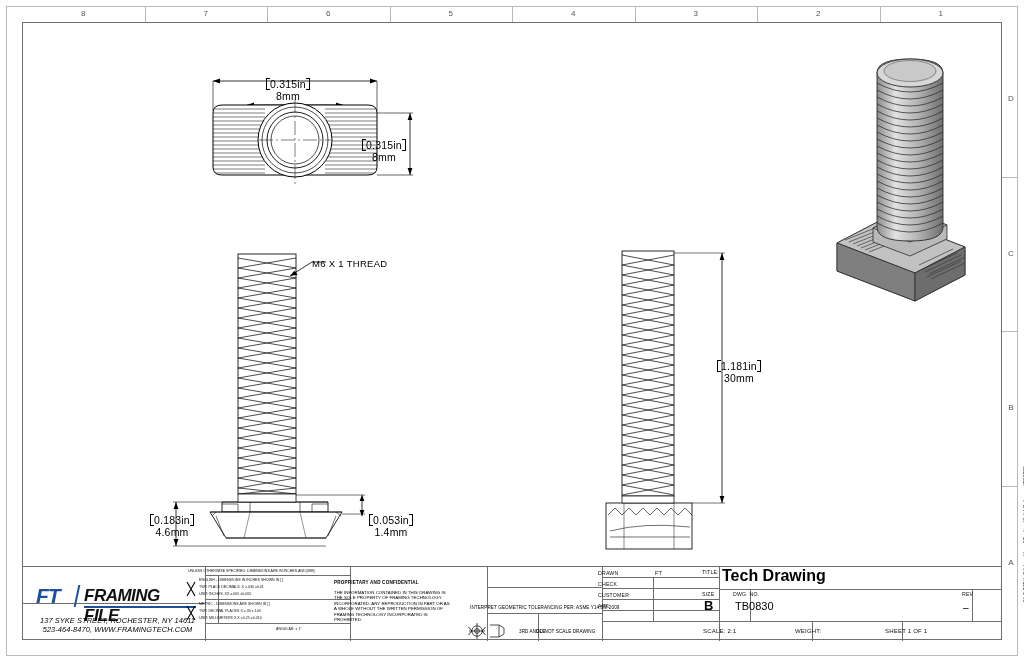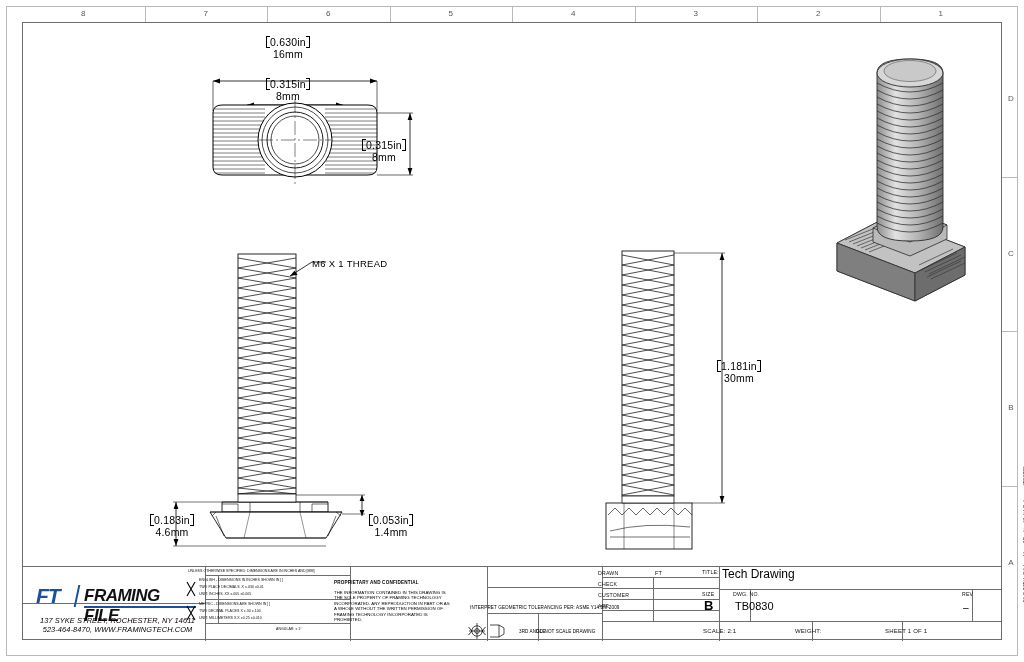--- a/index.html
+++ b/index.html
@@ -176,24 +176,20 @@
       <line x1="54" y1="85" x2="126" y2="85" stroke="#000" stroke-width="0.5" stroke-dasharray="14,3,2,3"></line>
 
       <line x1="205" y1="58" x2="205" y2="120" stroke="#000" stroke-width="0.8"></line>
       <path d="M205,58 l-2.4,7 h4.8 Z" fill="#000"></path>
       <path d="M205,120 l-2.4,-7 h4.8 Z" fill="#000"></path>
       <line x1="172" y1="58" x2="208" y2="58" stroke="#000" stroke-width="0.6"></line>
       <line x1="172" y1="120" x2="208" y2="120" stroke="#000" stroke-width="0.6"></line>
     </svg>
   </div>
 
-  <div class="dim" style="left:198px;top:36px;width:180px;">
-    <span class="br">0.630in</span>
-    <span class="mm">16mm</span>
-  </div>
 
   <div class="dim" style="left:222px;top:78px;width:132px;">
     <span class="br">0.315in</span>
     <span class="mm">8mm</span>
   </div>
 
   <div class="dim" style="left:348px;top:139px;width:72px;">
     <span class="br">0.315in</span>
     <span class="mm">8mm</span>
   </div>
@@ -537,21 +533,21 @@
   <div class="geo" style="left:519px;top:629px;">3RD ANGLE</div>
   <div class="geo" style="left:536px;top:629px;">DO NOT SCALE DRAWING</div>
 
   <div class="lbl" style="left:598px;top:570px;">DRAWN</div>
   <div class="lbl" style="left:598px;top:581px;">CHECK</div>
   <div class="lbl" style="left:598px;top:592px;">CUSTOMER</div>
   <div class="lbl" style="left:598px;top:603px;">APP.</div>
   <div class="lbl" style="left:655px;top:570px;font-size:5.6px;">FT</div>
 
   <div class="lbl" style="left:702px;top:569px;">TITLE:</div>
-  <div class="val" style="left:722px;top:567px;font-size:12px;">Tech Drawing</div>
+  <div class="val" style="left:722px;top:567px;font-size:16px;font-weight:bold;">Tech Drawing</div>
 
   <div class="lbl" style="left:702px;top:591px;">SIZE</div>
   <div class="val" style="left:704px;top:598px;font-size:13px;font-weight:bold;">B</div>
 
   <div class="lbl" style="left:733px;top:591px;">DWG.  NO.</div>
   <div class="val" style="left:735px;top:600px;font-size:11px;">TB0830</div>
 
   <div class="lbl" style="left:962px;top:591px;">REV</div>
   <div class="val" style="left:963px;top:602px;font-size:10px;">–</div>
 

